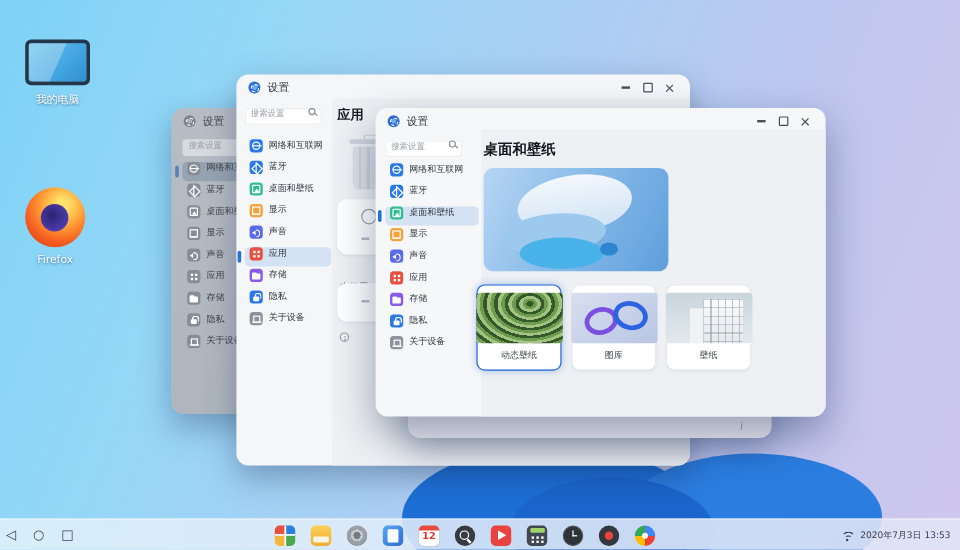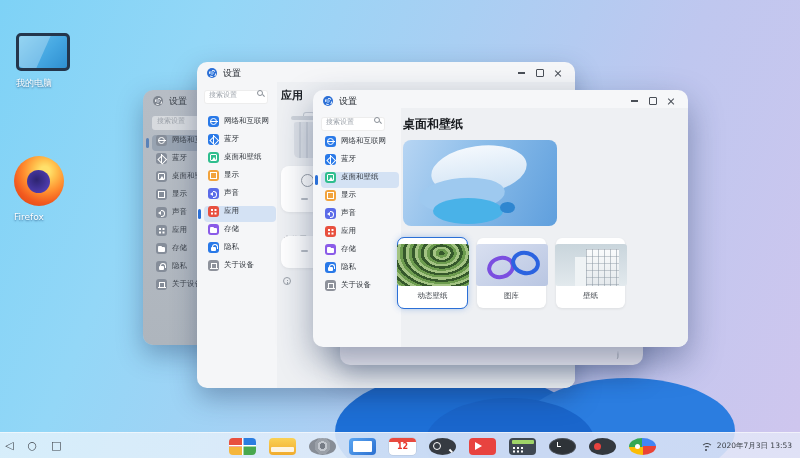--- a/index.html
+++ b/index.html
@@ -7,21 +7,21 @@
 body{font-family:"DejaVu Sans","Liberation Sans",sans-serif;position:relative;
 background:linear-gradient(112deg,#7ed2f6 0%,#93d7f7 22%,#a9cff3 48%,#bfc7ef 72%,#cfc6ee 100%)}
 
 
 .blob{position:absolute;z-index:0}
 .blob1{left:335px;top:372px;width:250px;height:120px;background:#1d6fd6;border-radius:50%}
 .blob2{left:520px;top:378px;width:215px;height:105px;background:#2b7de0;border-radius:50%}
 .blob3{left:425px;top:398px;width:170px;height:90px;background:#1a66cc;border-radius:50%}
 
 
-.dicon-wrap{position:absolute;z-index:1;display:flex;flex-direction:column;width:64px}
+.dicon-wrap{position:absolute;z-index:1;display:flex;flex-direction:column;align-items:center;width:64px}
 .dicon-label{margin-top:6px;font-size:9px;color:#fff;text-shadow:0 1px 2px rgba(0,40,90,.65)}
 .comp-icon{width:54px;height:38px;border:3px solid #24364c;border-radius:5px;
 background:linear-gradient(135deg,#6cc4ee 0%,#46a8e2 55%,#2f8fd0 100%);position:relative;overflow:hidden}
 .comp-icon::after{content:"";position:absolute;left:-8px;top:-14px;width:34px;height:46px;background:rgba(255,255,255,.28);transform:rotate(24deg)}
 .fx-icon{width:50px;height:50px;border-radius:50%;position:relative;
 background:radial-gradient(circle at 62% 30%,#ffe06a 0 10%,#ffc14d 24%,#ff8c2e 46%,#f25a1f 68%,#d43c12 100%)}
 .fx-icon::after{content:"";position:absolute;left:26%;top:28%;width:46%;height:46%;border-radius:50%;
 background:radial-gradient(circle at 42% 42%,#2d2470,#5b45c8)}
 
 
@@ -138,21 +138,21 @@
 .wallpaper-thumb::after{content:"";position:absolute;right:41px;top:13px;width:11px;height:29px;background:#eff3f5}
 
 
 .taskbar{position:absolute;left:0;right:0;bottom:0;height:26px;z-index:10;
 background:linear-gradient(90deg,rgba(224,241,251,.88),rgba(226,229,247,.88));
 border-top:1px solid rgba(255,255,255,.55)}
 .tb-nav{position:absolute;left:5px;top:4px;display:flex;gap:14px}
 .nav-ic{font-size:11px;line-height:17px;color:#3f444b}
 .nav-back::before{content:"◁"}.nav-home::before{content:"○"}.nav-recents::before{content:"□"}
 .tb-apps{position:absolute;left:229px;top:4.5px;display:flex;gap:13px}
-.app-ic{width:27px;height:17px;border-radius:4px;position:relative;flex:none}
+.app-ic{width:17px;height:17px;border-radius:4px;position:relative;flex:none}
 .app-ic::before,.app-ic::after{content:"";position:absolute}
 .app-launcher{background:conic-gradient(#2b7de0 0 90deg,#48a84e 0 180deg,#f5b63c 0 270deg,#e8503f 0 360deg)}
 .app-launcher::after{inset:0;background:linear-gradient(#fff,#fff) center/1.5px 100% no-repeat,linear-gradient(#fff,#fff) center/100% 1.5px no-repeat;border-radius:4px}
 .app-file-manager{background:linear-gradient(#fad155,#f0ab2d)}
 .app-file-manager::before{left:2px;right:2px;bottom:3px;height:5px;background:rgba(255,255,255,.85);border-radius:1px}
 .app-settings{border-radius:50%;background:radial-gradient(circle at 50% 48%,#767c86 0 3px,#c2c7ce 3px 5px,#9aa0a8 5px 8px,#878d96 8px)}
 .app-text-editor{background:linear-gradient(135deg,#5aa6f2,#2b6fd0)}
 .app-text-editor::before{left:4px;top:3px;right:4px;bottom:3px;background:#fff;border-radius:1px}
 .app-calendar{background:#fff;box-shadow:0 0 0 .5px rgba(0,0,0,.12)}
 .app-calendar::before{left:0;right:0;top:0;height:4px;background:#e84a3f;border-radius:4px 4px 0 0}

